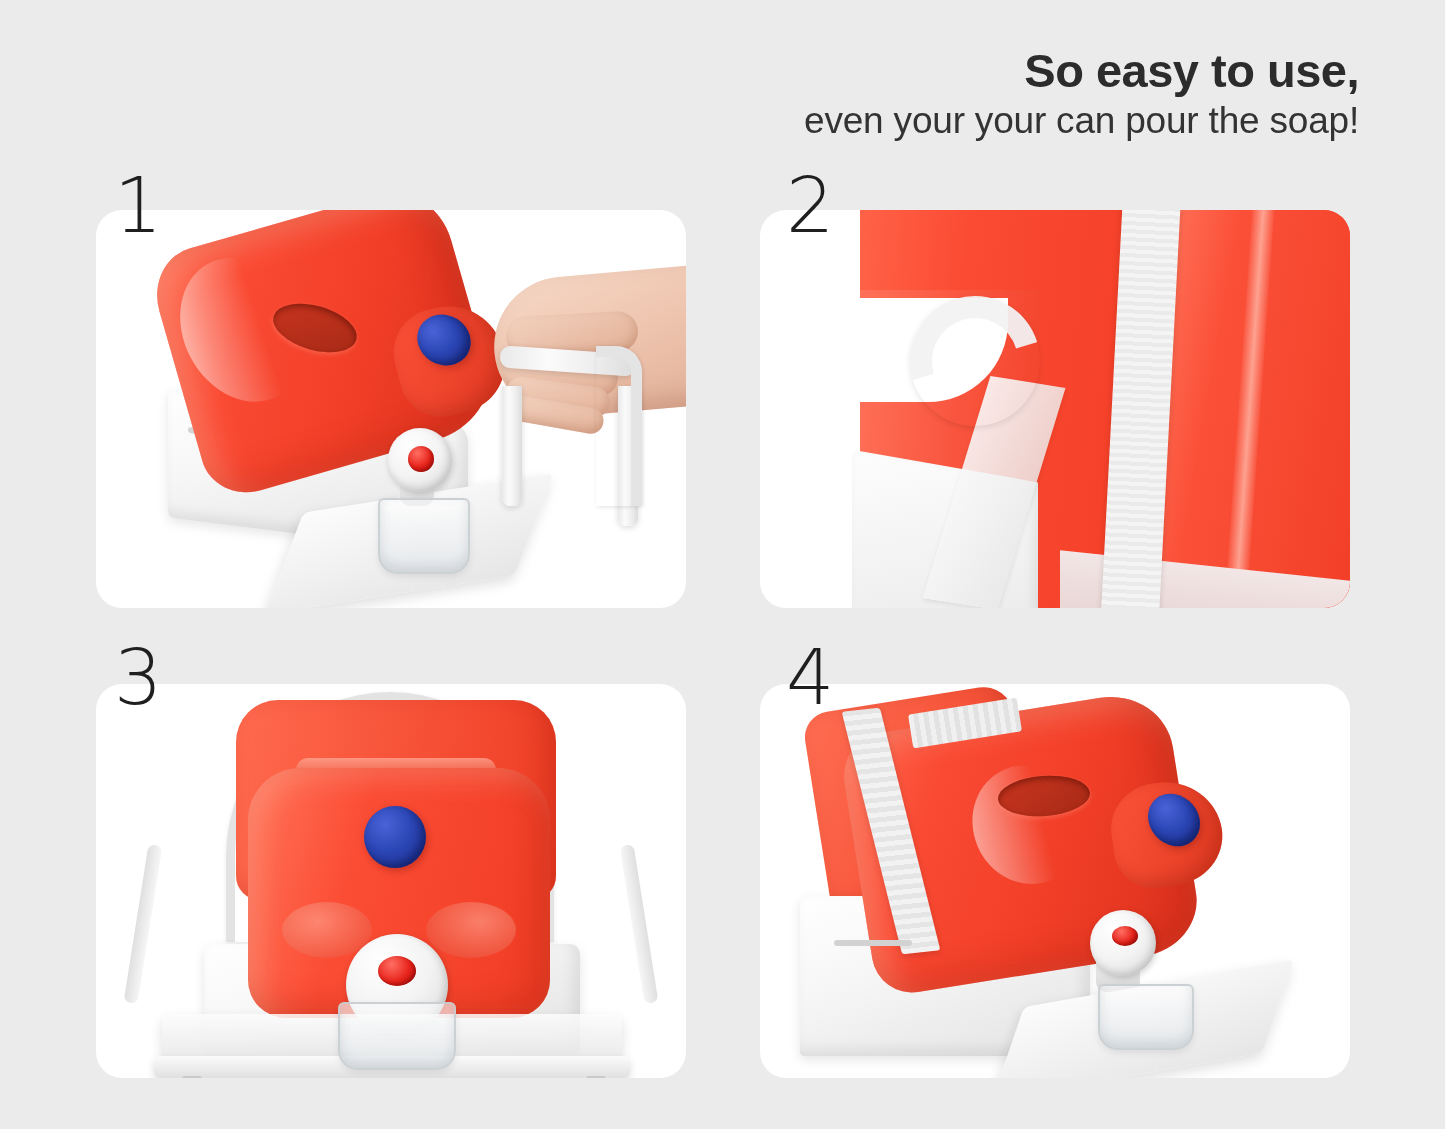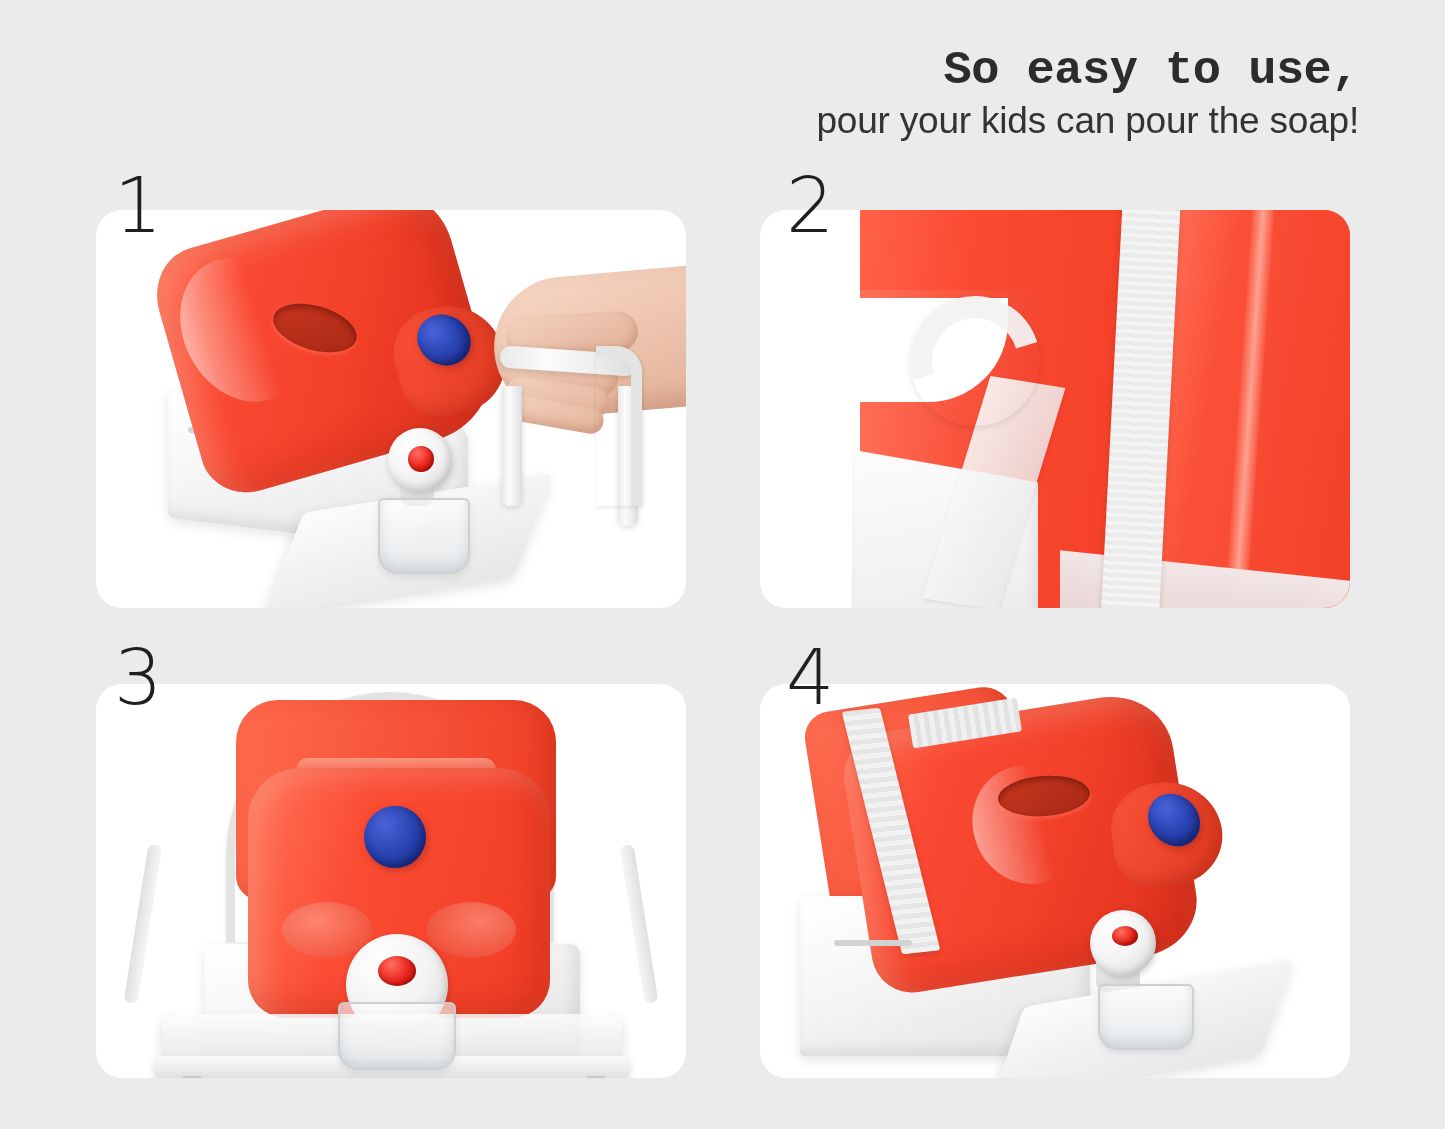--- a/index.html
+++ b/index.html
@@ -9,21 +9,21 @@
     background:#ECEBEB;
     font-family:"Liberation Sans","DejaVu Sans",sans-serif;
     overflow:hidden;
   }
   #root{ position:relative; width:1445px; height:1129px; background:#ECEBEB; }
 
   
   .heading{ position:absolute; right:86px; top:46px; text-align:right; }
   .heading .line1{
     font-size:47px; font-weight:bold; color:#2C2C2C;
-    letter-spacing:-0.5px; line-height:1.06;font-family:Liberation Mono, monospace;
+    letter-spacing:-0.5px; line-height:1.06;
   }
   .heading .line2{
     font-size:37px; font-weight:300; color:#333333;
     letter-spacing:-0.2px; line-height:1.12; margin-top:4px;
   }
 
   
   .panel{
     position:absolute; background:#FFFFFF; border-radius:26px; overflow:hidden;
   }
@@ -344,21 +344,21 @@
 
   .lbl-hidden{ position:absolute; width:1px; height:1px; overflow:hidden; opacity:0; }
 </style>
 </head>
 <body>
 
 <div id="root">
 
   <div class="heading">
     <div class="line1">So easy to use,</div>
-    <div class="line2">pour your kids can pour the soap!</div>
+    <div class="line2">even your your can pour the soap!</div>
   </div>
 
   <div class="step-num" id="num-1">1</div>
   <div class="step-num" id="num-2">2</div>
   <div class="step-num" id="num-3">3</div>
   <div class="step-num" id="num-4">4</div>
 
   <div class="panel" id="panel-1">
     <div class="stage">
       <div class="stand" id="p1-stand"></div>

